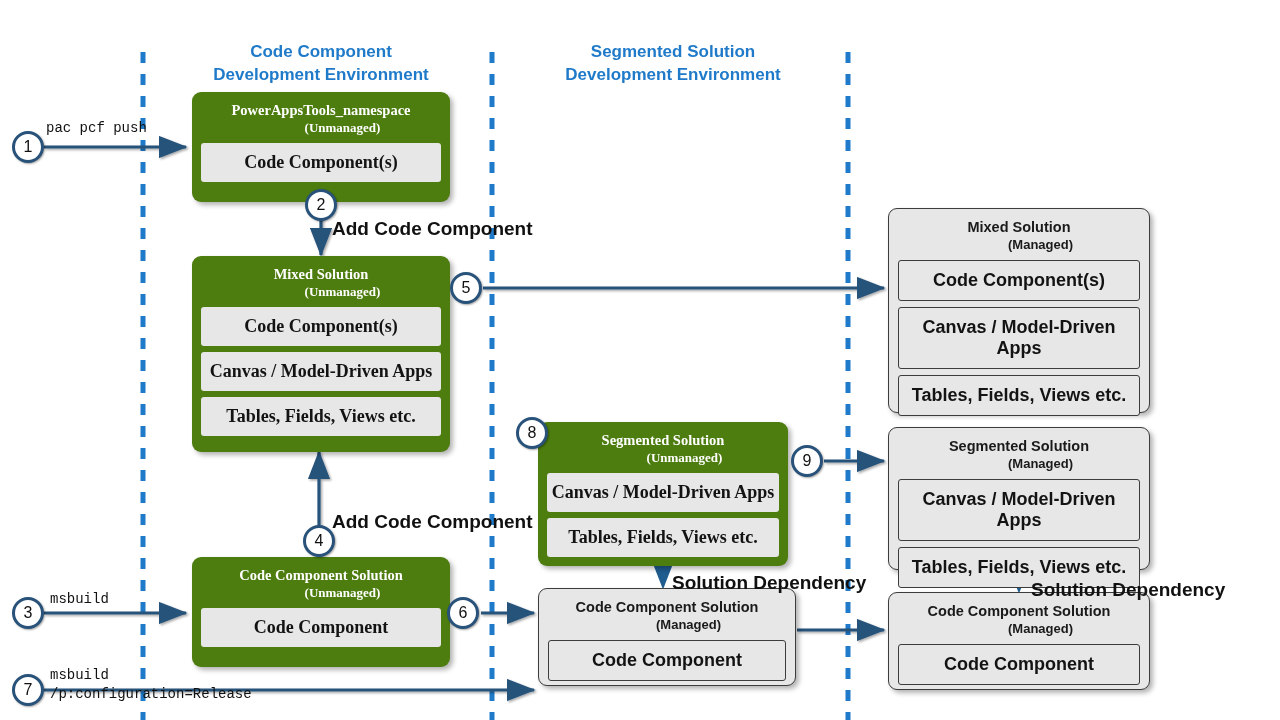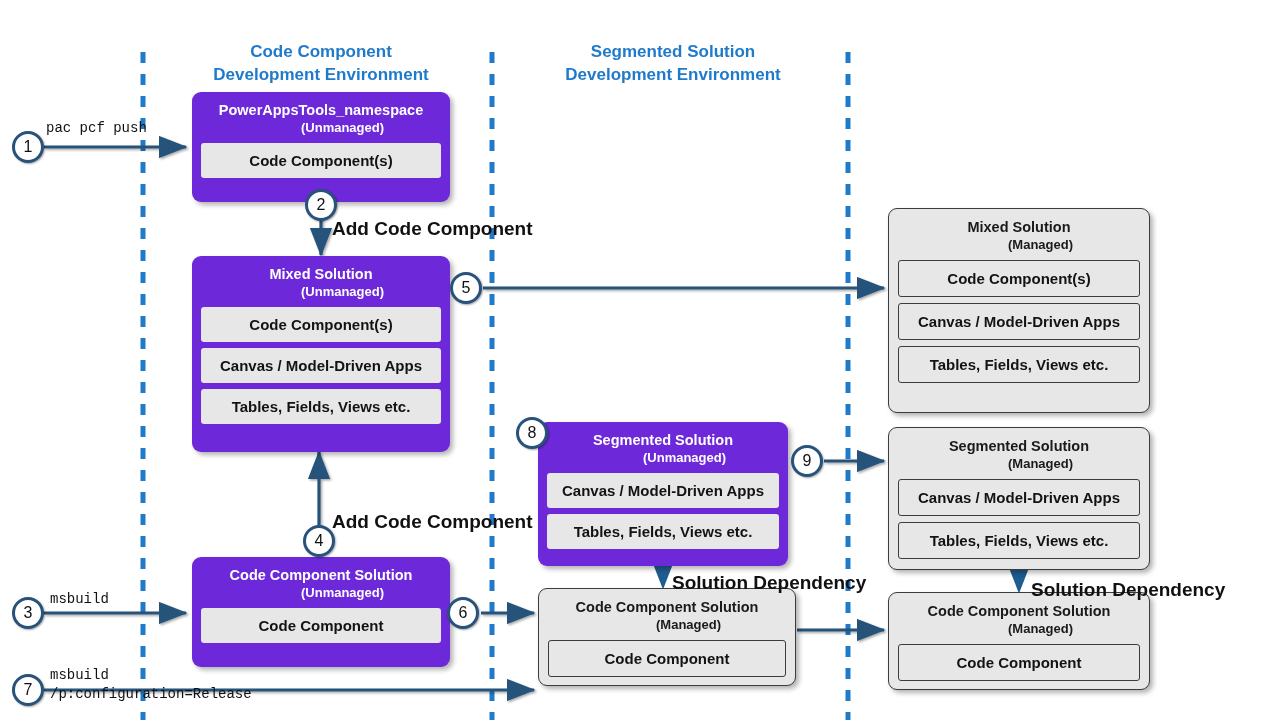--- a/index.html
+++ b/index.html
@@ -39,22 +39,23 @@
   }
 
   
   .box {
     position: absolute;
     border-radius: 9px;
     box-sizing: border-box;
     box-shadow: 3px 3px 5px rgba(0,0,0,0.30);
   }
   .box.purple {
-    background: #6d28d9;
+    background: #4d7c0f;
     color: #ffffff;
+    font-family: Liberation Serif, serif;
   }
   .box.gray {
     background: #E7E7E7;
     border: 1px solid #3c3c3c;
     color: #1a1a1a;
   }
   .box-title {
     text-align: center;
     font-weight: bold;
     font-size: 14.5px;
@@ -67,21 +68,21 @@
     font-weight: bold;
     font-size: 13px;
     padding-left: 43px;
   }
 
   .chip {
     margin: 6px 9px 0 9px;
     background: #E7E7E7;
     color: #131313;
     font-weight: bold;
-    font-size: 15px;
+    font-size: 18px;
     text-align: center;
     padding: 9px 4px;
     border-radius: 3px;
     box-sizing: border-box;
   }
   .box.purple .chip {
     border: none;
   }
   .box.gray .chip {
     border: 1px solid #3c3c3c;

